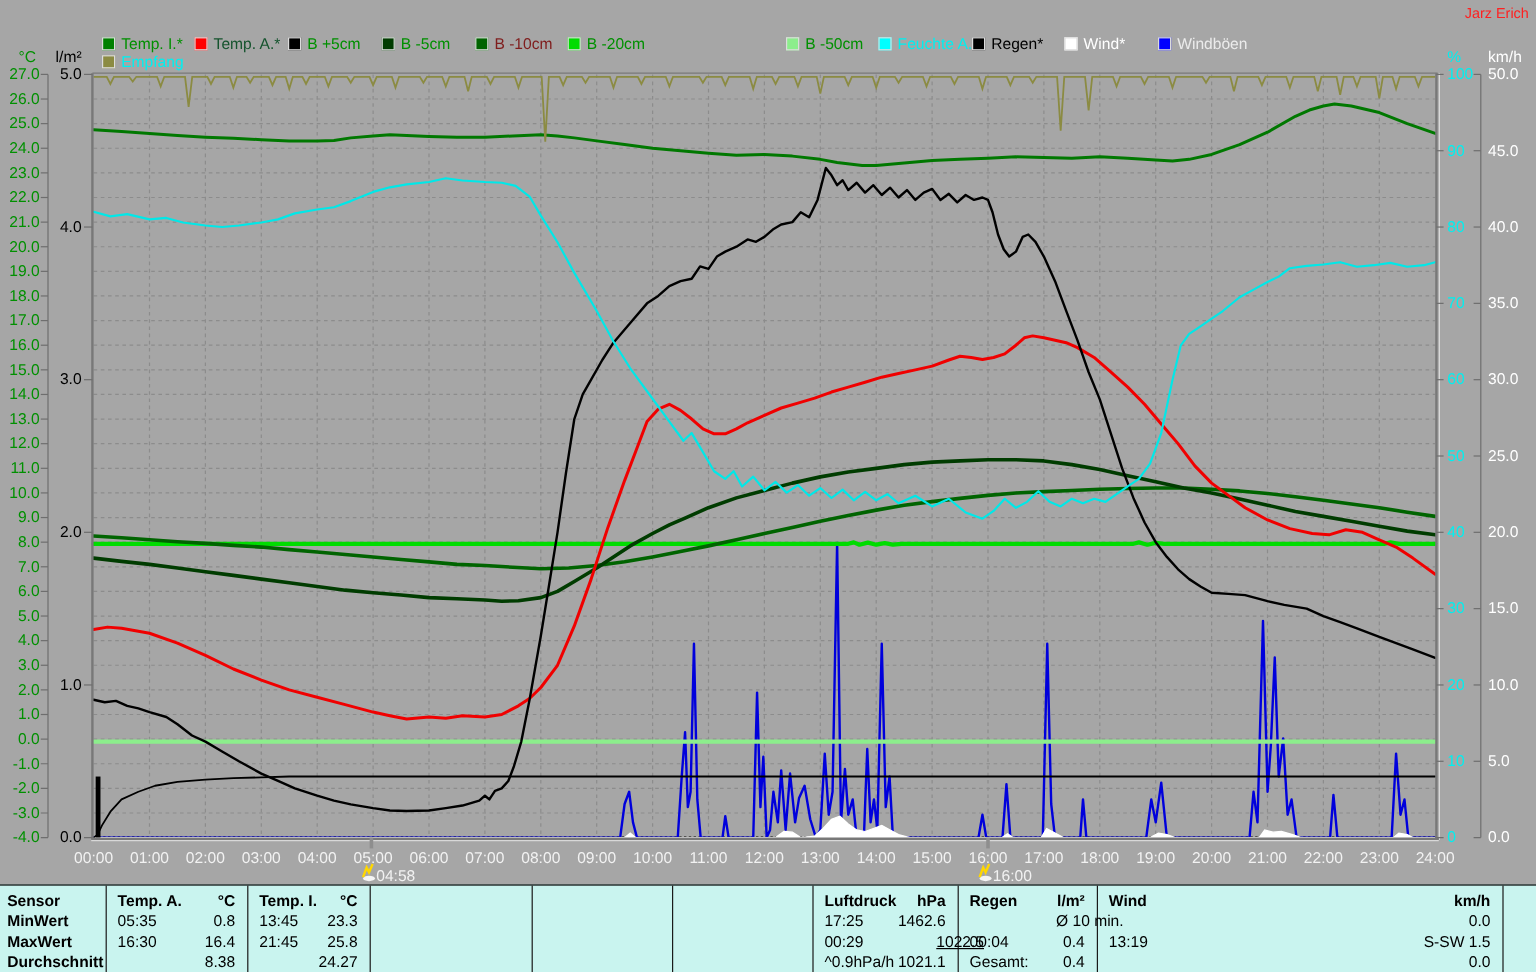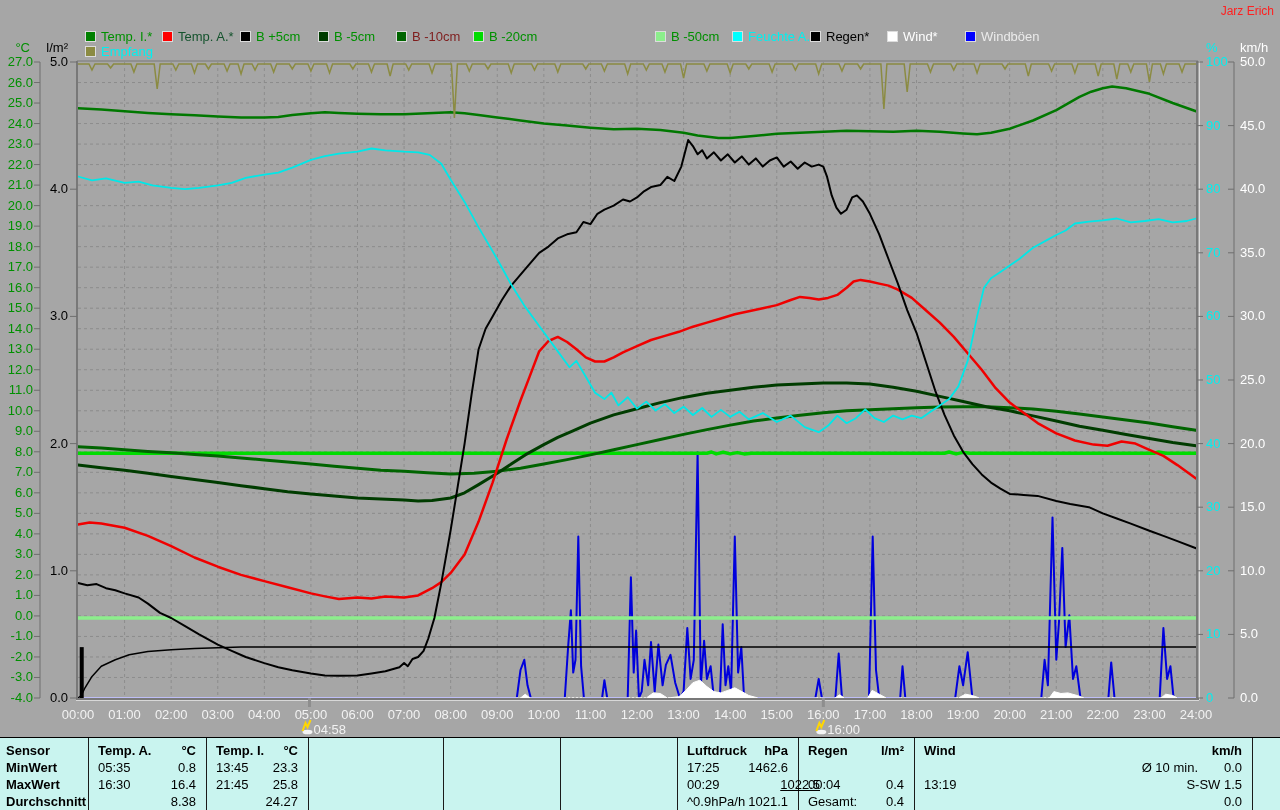--- a/index.html
+++ b/index.html
@@ -345,19 +345,19 @@
       <div class="tcell " style="left: 687px; top: 55px; width: 101px;">^0.9hPa/h</div>
       <div class="tcell r" style="left: 687px; top: 55px; width: 101px;">1021.1</div>
       <div class="tcell b" style="left: 808px; top: 4px; width: 96px;">Regen</div>
       <div class="tcell b r" style="left: 808px; top: 4px; width: 96px;">l/m²</div>
       <div class="tcell " style="left: 808px; top: 38px; width: 96px;">00:04</div>
       <div class="tcell r" style="left: 808px; top: 38px; width: 96px;">0.4</div>
       <div class="tcell " style="left: 808px; top: 55px; width: 96px;">Gesamt:</div>
       <div class="tcell r" style="left: 808px; top: 55px; width: 96px;">0.4</div>
       <div class="tcell b" style="left: 924px; top: 4px; width: 318px;">Wind</div>
       <div class="tcell b r" style="left: 924px; top: 4px; width: 318px;">km/h</div>
-      <div class="tcell " style="left: 880px; top: 21px; width: 318px; text-align: right;">Ø 10 min.</div>
+      <div class="tcell " style="left: 880px; top: 21px; width: 318px;">Ø 10 min.</div>
       <div class="tcell r" style="left: 924px; top: 21px; width: 318px;">0.0</div>
       <div class="tcell " style="left: 924px; top: 38px; width: 318px;">13:19</div>
       <div class="tcell r" style="left: 924px; top: 38px; width: 318px;">S-SW 1.5</div>
       <div class="tcell r" style="left: 924px; top: 55px; width: 318px;">0.0</div>
     </div>
 </div>
 
 </body></html>

